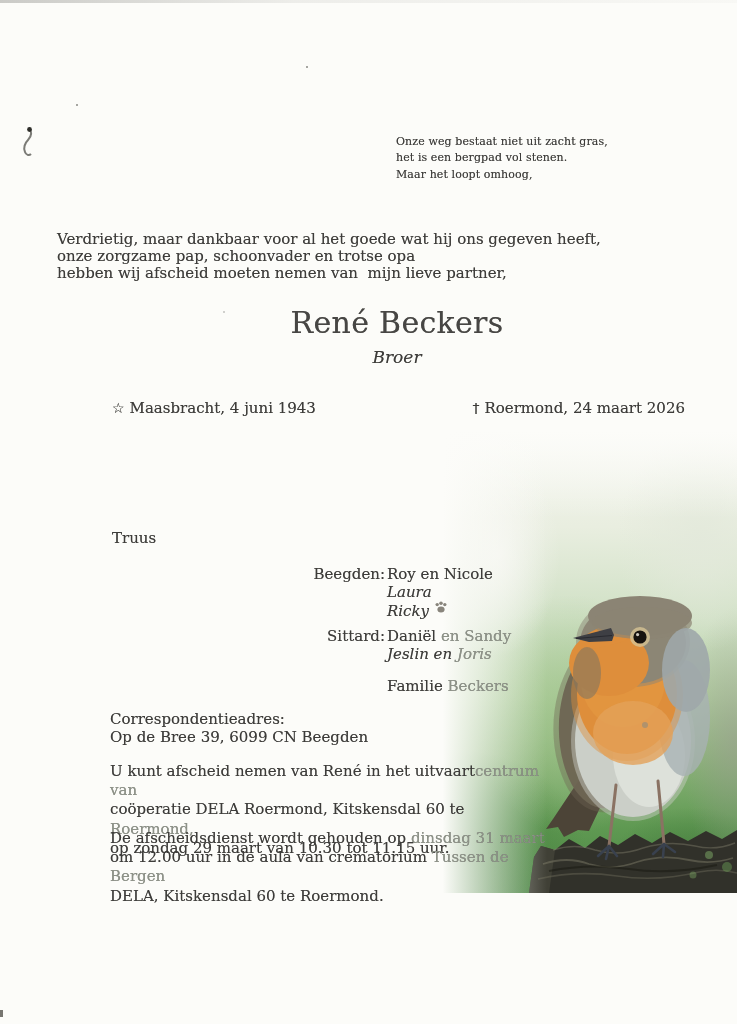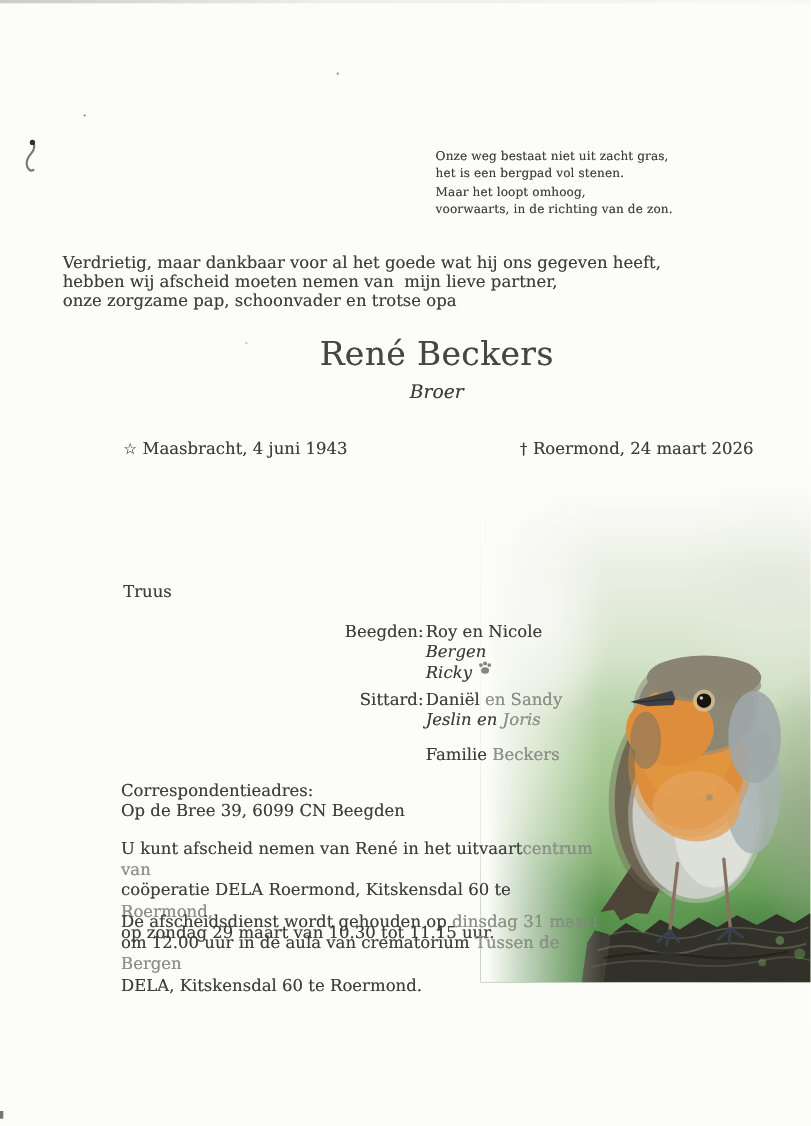--- a/index.html
+++ b/index.html
@@ -114,27 +114,26 @@
       </g>
     </svg>
     <div class="feather-top"></div>
     <div class="feather-left"></div>
   </div>
 
   <div class="poem">
     <div>Onze weg bestaat niet uit zacht gras,</div>
     <div>het is een bergpad vol stenen.</div>
     <div>Maar het loopt omhoog,</div>
-    <div>voorwaarts, in de richting van de zon.</div>
   </div>
 
   <div class="intro">
     <div>Verdrietig, maar dankbaar voor al het goede wat hij ons gegeven heeft,</div>
+    <div>onze zorgzame pap, schoonvader en trotse opa</div>
     <div>hebben wij afscheid moeten nemen van &nbsp;mijn lieve partner,</div>
-    <div>onze zorgzame pap, schoonvader en trotse opa</div>
   </div>
 
   <h1 class="name">René Beckers</h1>
   <div class="relation">Broer</div>
 
   <div class="dates">
     <div>
       <span class="sym">☆</span><span>Maasbracht, 4 juni 1943</span>
     </div>
     <div>
@@ -145,21 +144,21 @@
   <div class="fam-row" style="top:529px;">
     <div class="fam-values">
       <div>Truus</div>
     </div>
   </div>
 
   <div class="fam-row" style="top:565px;">
     <div class="fam-label">Beegden:</div>
     <div class="fam-values">
       <div>Roy en Nicole</div>
-      <div class="italic">Bergen</div>
+      <div class="italic">Laura</div>
       <div class="italic"><span>Ricky</span><svg class="paw" width="14" height="13" viewBox="0 0 14 13">
             <circle cx="3.2" cy="3.6" r="1.7" fill="#6b675d" opacity=".8"></circle>
             <circle cx="7" cy="2.2" r="1.8" fill="#6b675d" opacity=".8"></circle>
             <circle cx="10.8" cy="3.6" r="1.7" fill="#6b675d" opacity=".8"></circle>
             <ellipse cx="7" cy="8.6" rx="3.6" ry="3" fill="#6b675d" opacity=".8"></ellipse>
           </svg></div>
     </div>
   </div>
 
   <div class="fam-row" style="top:627px;">

